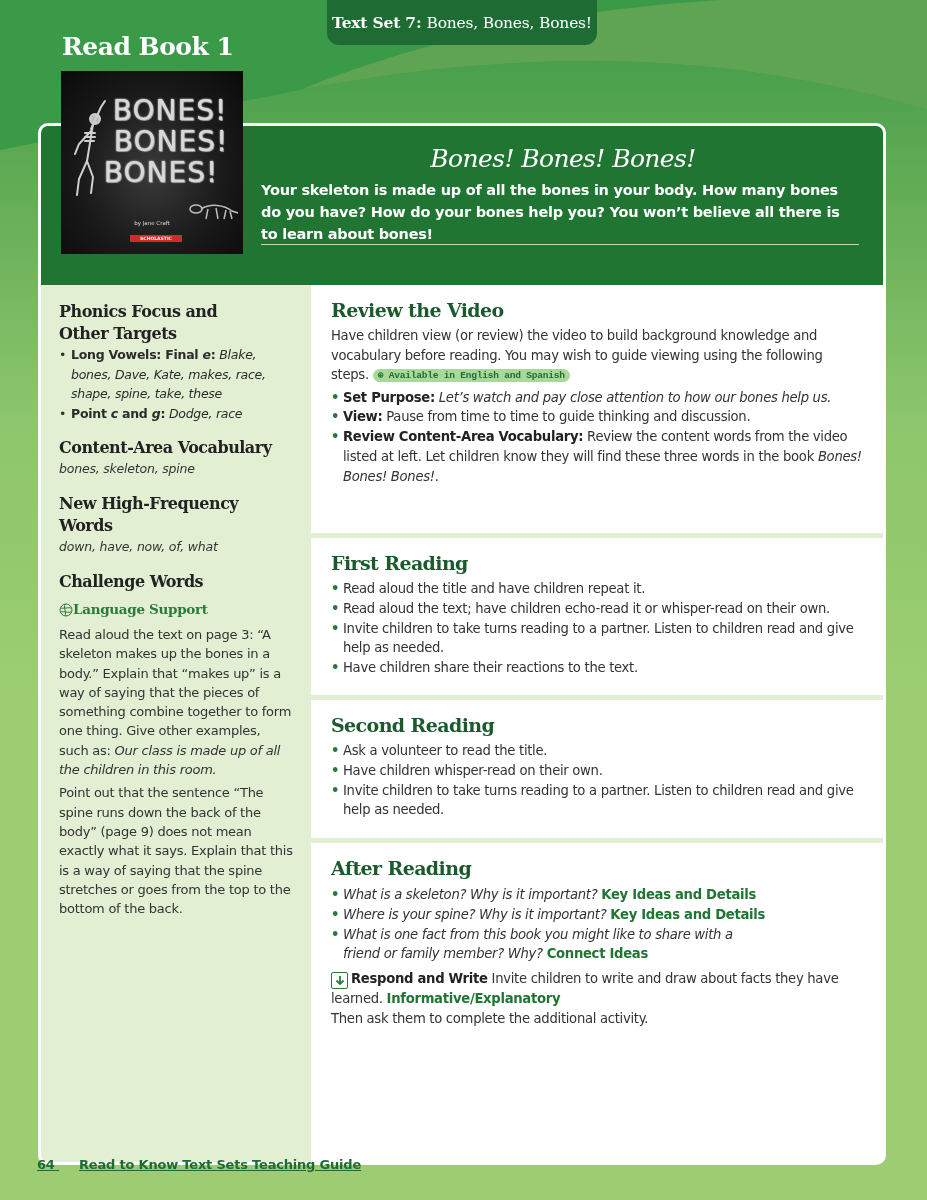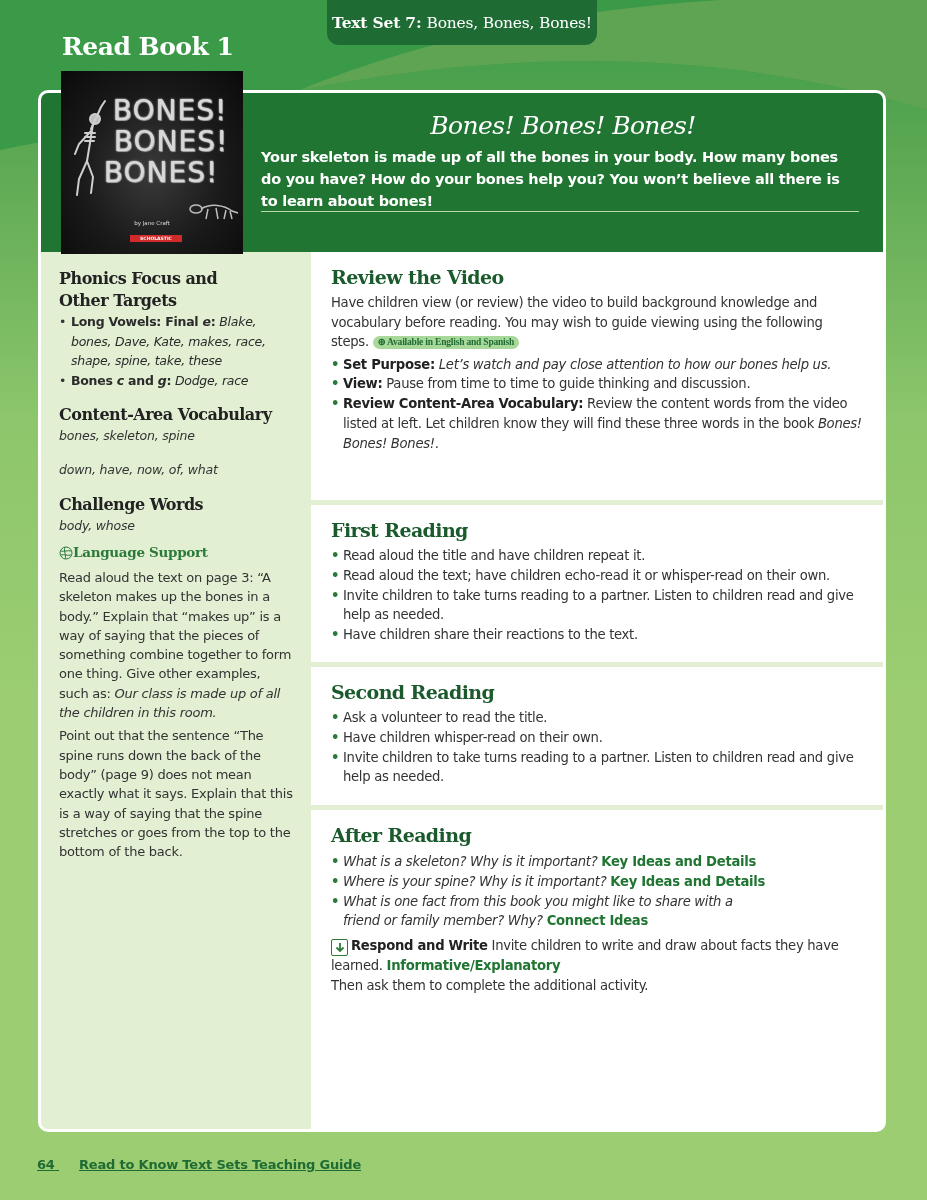--- a/index.html
+++ b/index.html
@@ -20,21 +20,21 @@
     display: flex; align-items: center; justify-content: center; z-index: 3;
     letter-spacing: -0.2px;
   }
   .set-tab b { font-weight: bold; margin-right: 5px; }
   .page-title {
     position: absolute; left: 62px; top: 32px; z-index: 3;
     font-family: "DejaVu Serif", serif; font-weight: bold; font-size: 25px;
     color: #ffffff; letter-spacing: -0.5px;
   }
   .card {
-    position: absolute; left: 38px; top: 90px; width: 848px; height: 1042px;
+    position: absolute; left: 38px; top: 123px; width: 848px; height: 1042px;
     background: #ffffff; border-radius: 10px; border: 3px solid #ffffff;
     overflow: hidden; z-index: 1;
   }
   .header-band {
     position: absolute; left: 0; top: 0; width: 842px; height: 159px;
     background: #217533;
   }
   .book-title {
     position: absolute; left: 222px; top: 18px; width: 600px; text-align: center;
     font-family: "DejaVu Serif", serif; font-style: italic; font-size: 25px;
@@ -117,21 +117,21 @@
   }
   .section + .section { border-top: 5px solid #e2efd3; }
   .sec-h {
     font-family: "DejaVu Serif", serif; font-weight: bold; font-size: 19px; color: #1a5a2c;
     line-height: 26px; letter-spacing: -0.6px; margin-bottom: 3px;
   }
   .para { font-size: 13.2px; line-height: 19.5px; color: #333; letter-spacing: -0.3px; }
   .para b { font-weight: bold; color: #222; }
   .badge {
     display: inline-block; background: #a9d99a; color: #1f6b34; border-radius: 8px;
-    font-family: Liberation Serif, serif; font-weight: bold; font-size: 9.5px; padding: 0 5px; line-height: 13px;
+    font-family: Liberation Mono, monospace; font-weight: bold; font-size: 9.5px; padding: 0 5px; line-height: 13px;
     vertical-align: 1px; letter-spacing: -0.2px;
   }
   .blist { list-style: none; margin-top: 3px; }
   .blist li {
     position: relative; padding-left: 12px; font-size: 13.2px; line-height: 19.8px; color: #333; letter-spacing: -0.3px;
   }
   .blist li::before { content: "•"; position: absolute; left: 0; top: 0; color: #2c7a3a; font-weight: bold; }
   .blist b { font-weight: bold; color: #222; }
   .blist i { font-style: italic; }
   .tag { color: #217533; font-weight: bold; font-style: normal; }
@@ -197,35 +197,35 @@
 
   <div class="sidebar">
     <div class="side-block">
       <div class="side-h" style="width:170px;">Phonics Focus and Other Targets</div>
       <ul class="side-list">
         <li>
           <b><span>Long Vowels: Final </span><i>e</i><span>:</span></b>
           <i>Blake, bones, Dave, Kate, makes, race, shape, spine, take, these</i>
         </li>
         <li>
-          <b><span>Bones </span><i>c</i><span> and </span><i>g</i><span>:</span></b>
+          <b><span>Point </span><i>c</i><span> and </span><i>g</i><span>:</span></b>
           <i>Dodge, race</i>
         </li>
       </ul>
     </div>
     <div class="side-block">
       <div class="side-h">Content-Area Vocabulary</div>
       <div class="side-italic">bones, skeleton, spine</div>
     </div>
     <div class="side-block">
+      <div class="side-h">New High-Frequency Words</div>
       <div class="side-italic">down, have, now, of, what</div>
     </div>
     <div class="side-block" style="margin-bottom:8px;">
       <div class="side-h">Challenge Words</div>
-      <div class="side-italic">body, whose</div>
     </div>
     <div class="lang-h">
       <svg width="14" height="14" viewBox="0 0 14 14">
         <g fill="none" stroke="#2c7a3a" stroke-width="1">
           <circle cx="7" cy="7" r="6"></circle>
           <path d="M2,5 C5,6 9,4 12,5 M2,9 C5,8 9,10 12,9 M6,1 C4,5 8,9 6,13"></path>
         </g>
       </svg>
       <span>Language Support</span>
     </div>

